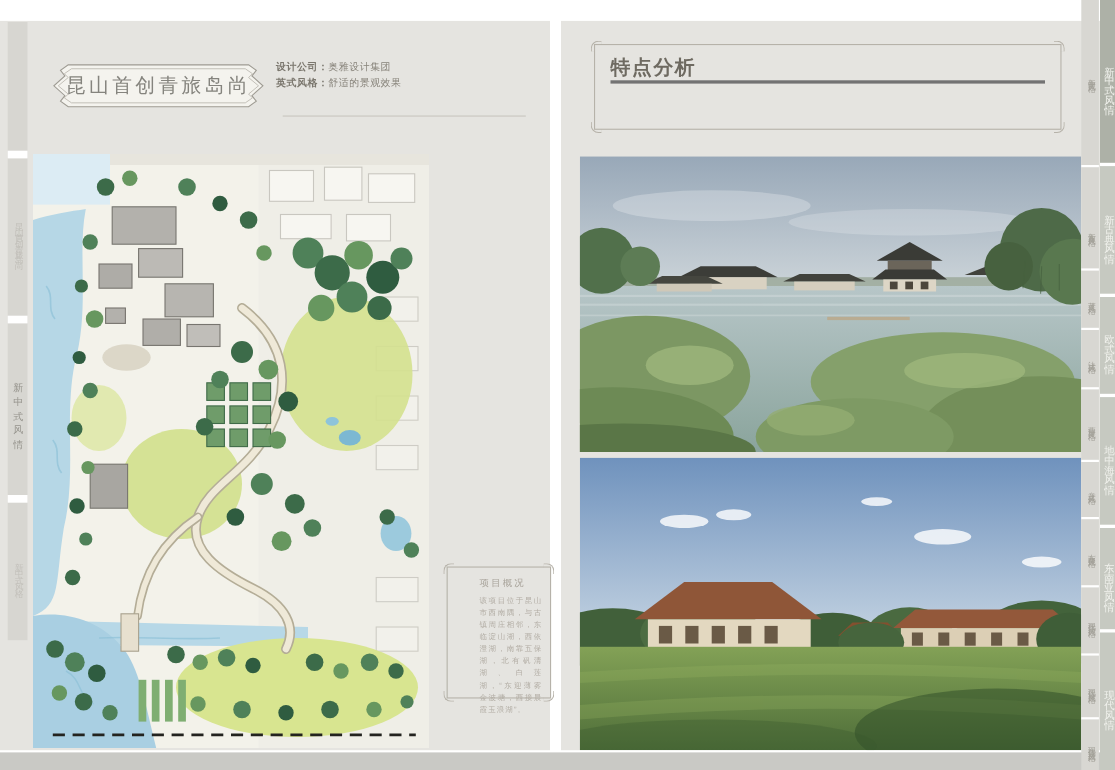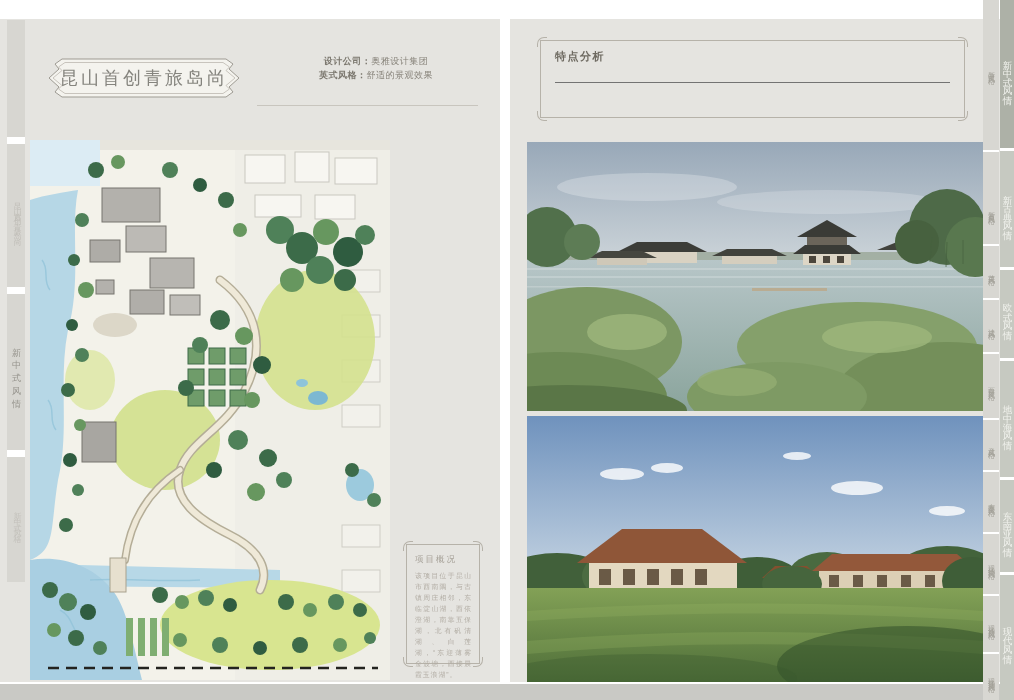--- a/index.html
+++ b/index.html
@@ -14,45 +14,45 @@
   .page{position:absolute;top:19px;height:663px;background:var(--page-bg);}
   .page-left{left:0;width:500px;}
   .page-right{left:510px;width:504px;}
   .bottom-band{position:absolute;left:0;right:0;top:684px;height:16px;background:var(--bottom-band);}
 
   
   .title-box{position:absolute;left:46px;top:56px;width:196px;height:44px;}
   .title-box .ttl{position:absolute;left:0;top:0;width:100%;height:100%;display:flex;
      align-items:center;justify-content:center;font-size:18px;letter-spacing:3px;
      color:var(--title-text);}
-  .info{position:absolute;left:261px;top:55px;width:230px;font-size:9px;line-height:13.5px;
-        color:var(--info-text);letter-spacing:.5px;text-align:center;}
+  .info{position:absolute;left:251px;top:55px;width:230px;font-size:9px;line-height:13.5px;
+        color:var(--info-text);letter-spacing:.5px;}
   .info b{font-weight:bold;color:#7b776e;}
   .hrule{position:absolute;left:257px;top:105px;width:221px;height:1px;background:#c8c5be;}
   .plan{position:absolute;left:30px;top:140px;width:360px;height:540px;}
   .plan svg{display:block;width:100%;height:100%;}
 
-  .overview-box{position:absolute;left:406px;top:544px;width:72px;height:118px;background:var(--page-bg);}
+  .overview-box{position:absolute;left:406px;top:515px;width:72px;height:118px;background:var(--page-bg);padding-left:21px;}
   .overview-box .inner{padding:9px 7px 6px 8px;}
   .overview-box .ot{font-size:8.5px;letter-spacing:2px;color:#a8a39a;margin-bottom:4px;}
   .overview-box .ob{font-size:6.8px;line-height:11px;letter-spacing:1px;color:var(--faint-text);
       text-align:justify;}
 
   
   .fbox{position:absolute;border:1px solid var(--frame-border);}
   .fbox .c{position:absolute;width:9px;height:9px;border-top:1px solid var(--frame-border);
       border-left:1px solid var(--frame-border);border-top-left-radius:7px;}
   .c.tl{top:-4px;left:-4px;} .c.tr{top:-4px;right:-4px;transform:rotate(90deg);}
   .c.br{bottom:-4px;right:-4px;transform:rotate(180deg);} .c.bl{bottom:-4px;left:-4px;transform:rotate(270deg);}
 
   
   .features-box{left:540px;top:40px;width:423px;height:76px;background:var(--page-bg);}
   .features-box .pad{padding:8px 14px 0 14px;}
-  .features-box .ft{font-size:11px;font-weight:600;letter-spacing:1.5px;color:var(--heading-text);
-      padding-bottom:18px;border-bottom:1px solid #737373;margin-bottom:6px;}
+  .features-box .ft{font-size:18px;font-weight:600;letter-spacing:1.5px;color:var(--heading-text);
+      padding-bottom:0;border-bottom:3px solid #737373;margin-bottom:6px;}
   .features-box .fb{font-size:10.3px;line-height:14.5px;letter-spacing:.4px;color:var(--body-text);
       text-align:justify;}
   .photo{position:absolute;left:527px;width:456px;overflow:hidden;}
   .photo svg{display:block;width:100%;height:100%;}
   .photo1{top:142px;height:269px;}
   .photo2{top:416px;height:266px;}
 
   
   .vtext{writing-mode:vertical-rl;text-orientation:upright;display:flex;align-items:center;justify-content:center;}
   .left-strip{position:absolute;left:7px;top:20px;width:18px;height:562px;background:var(--strip-bg);}

